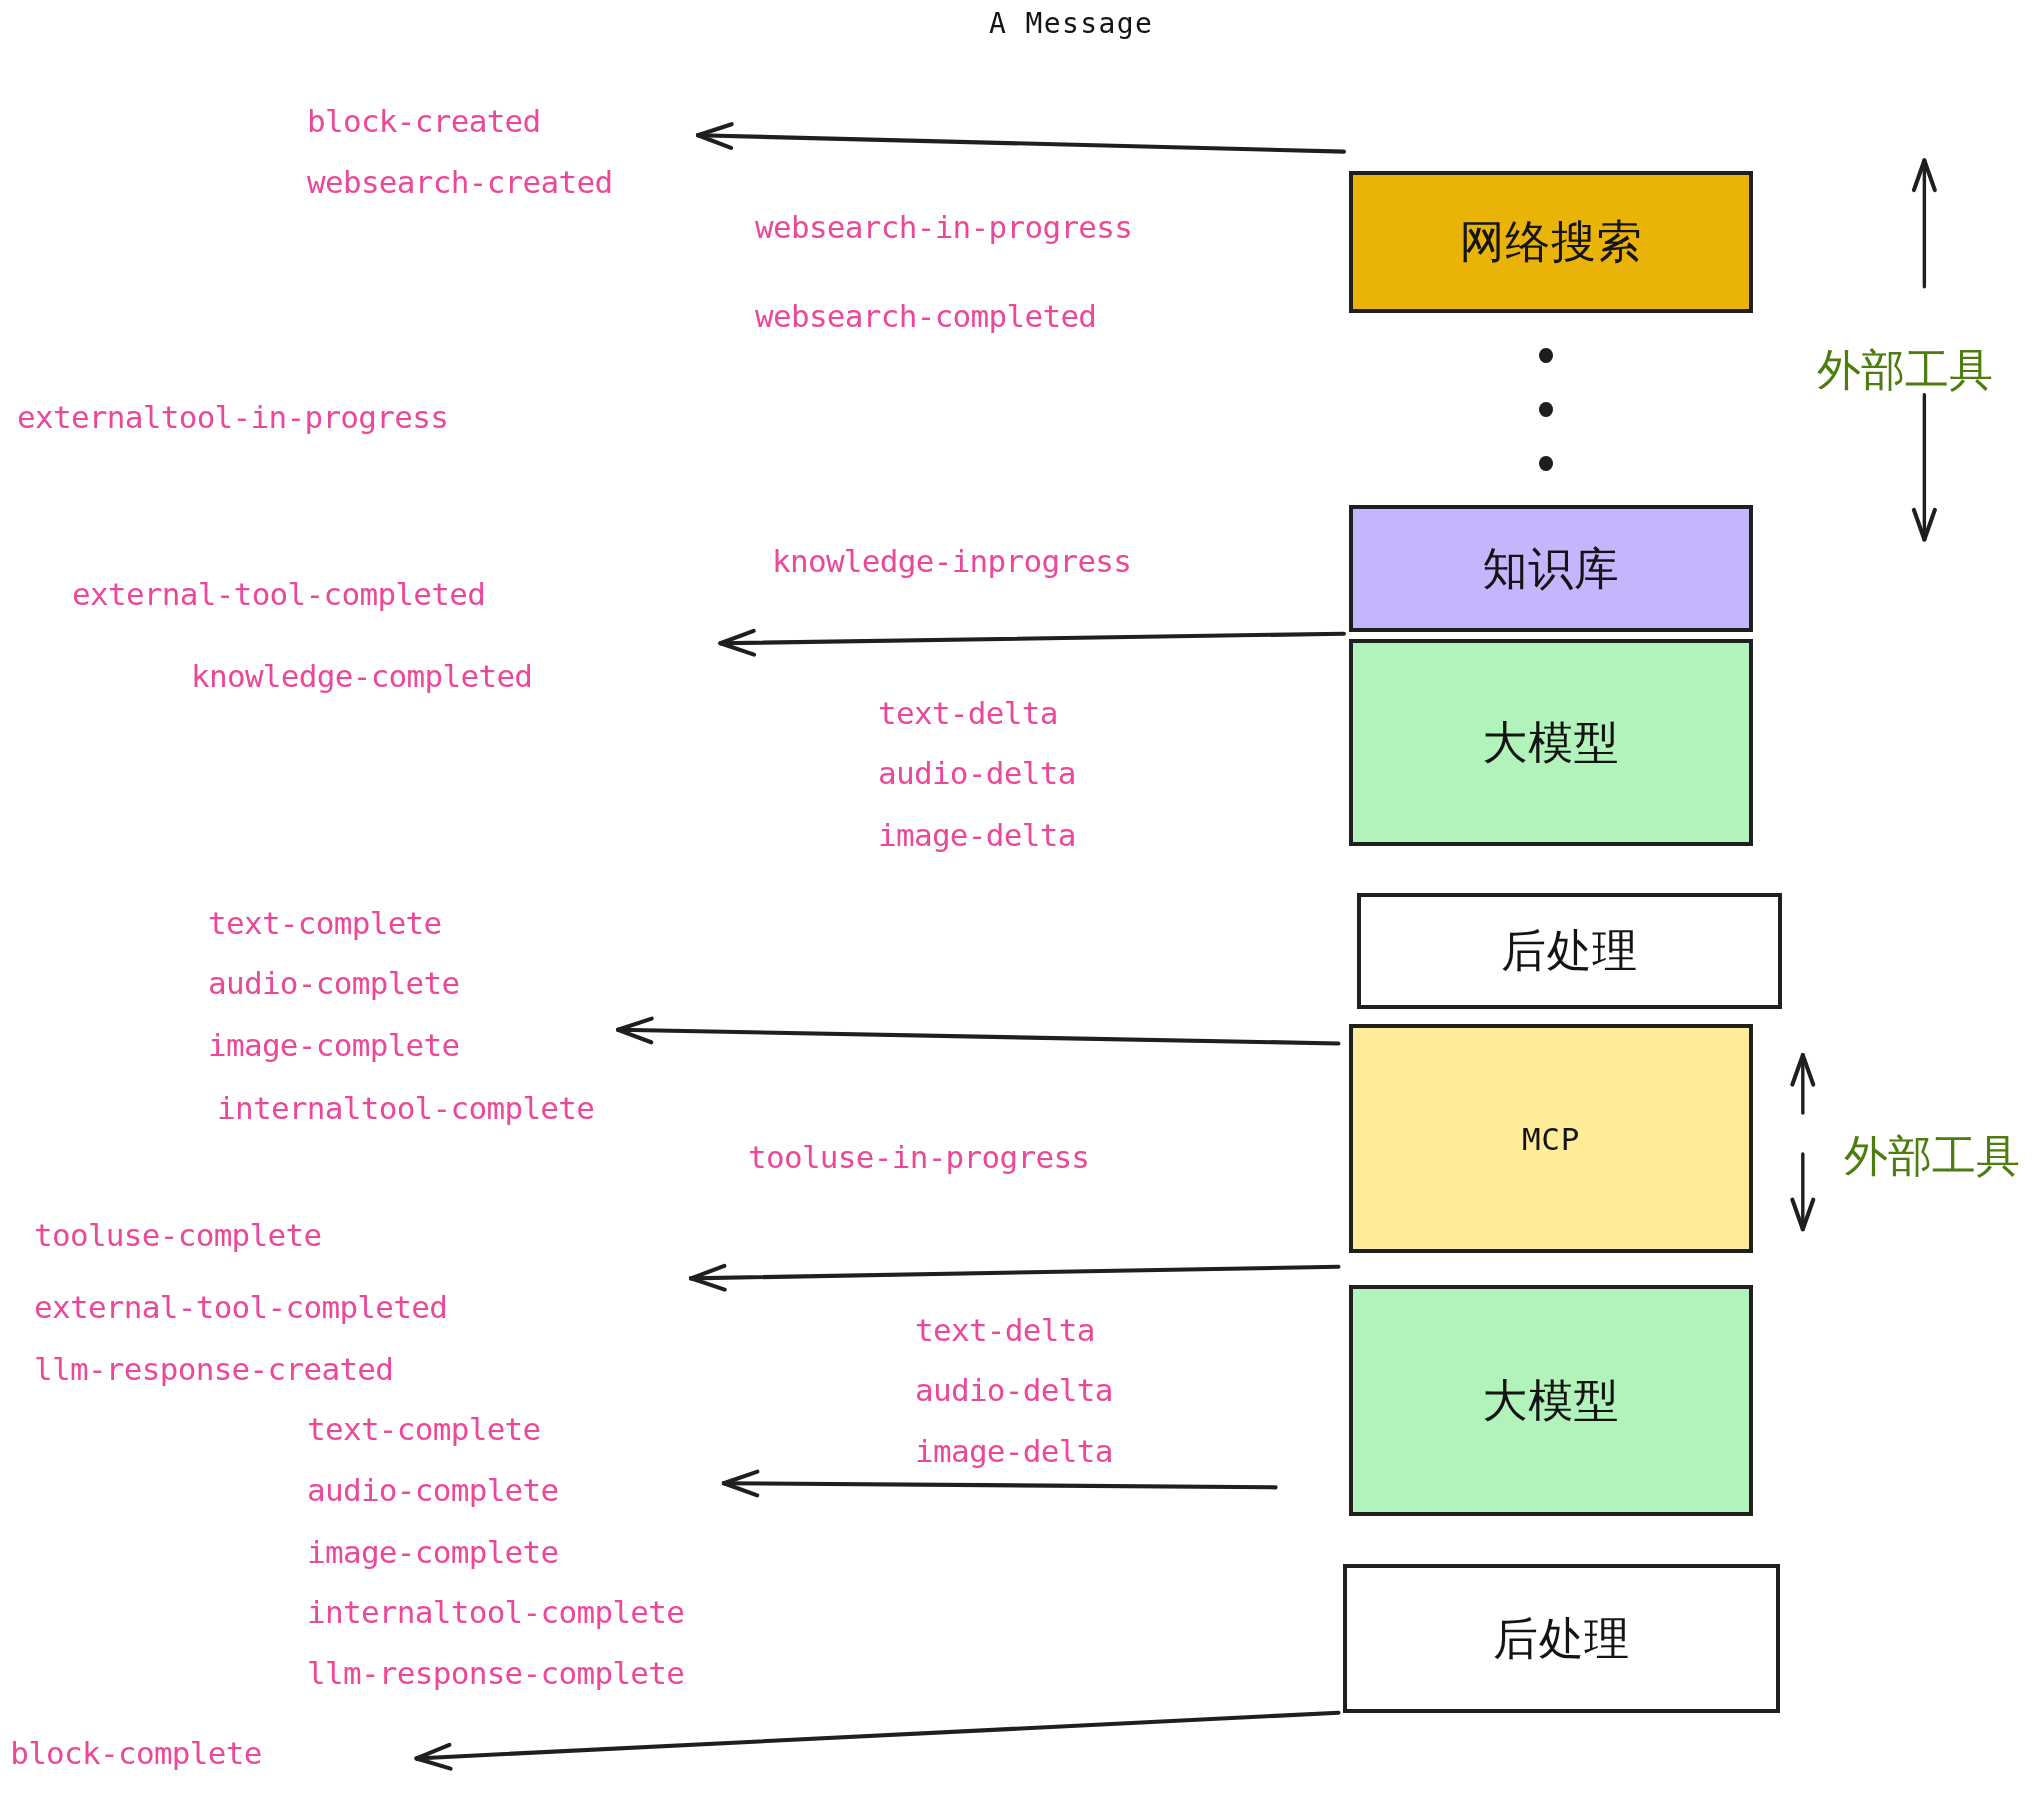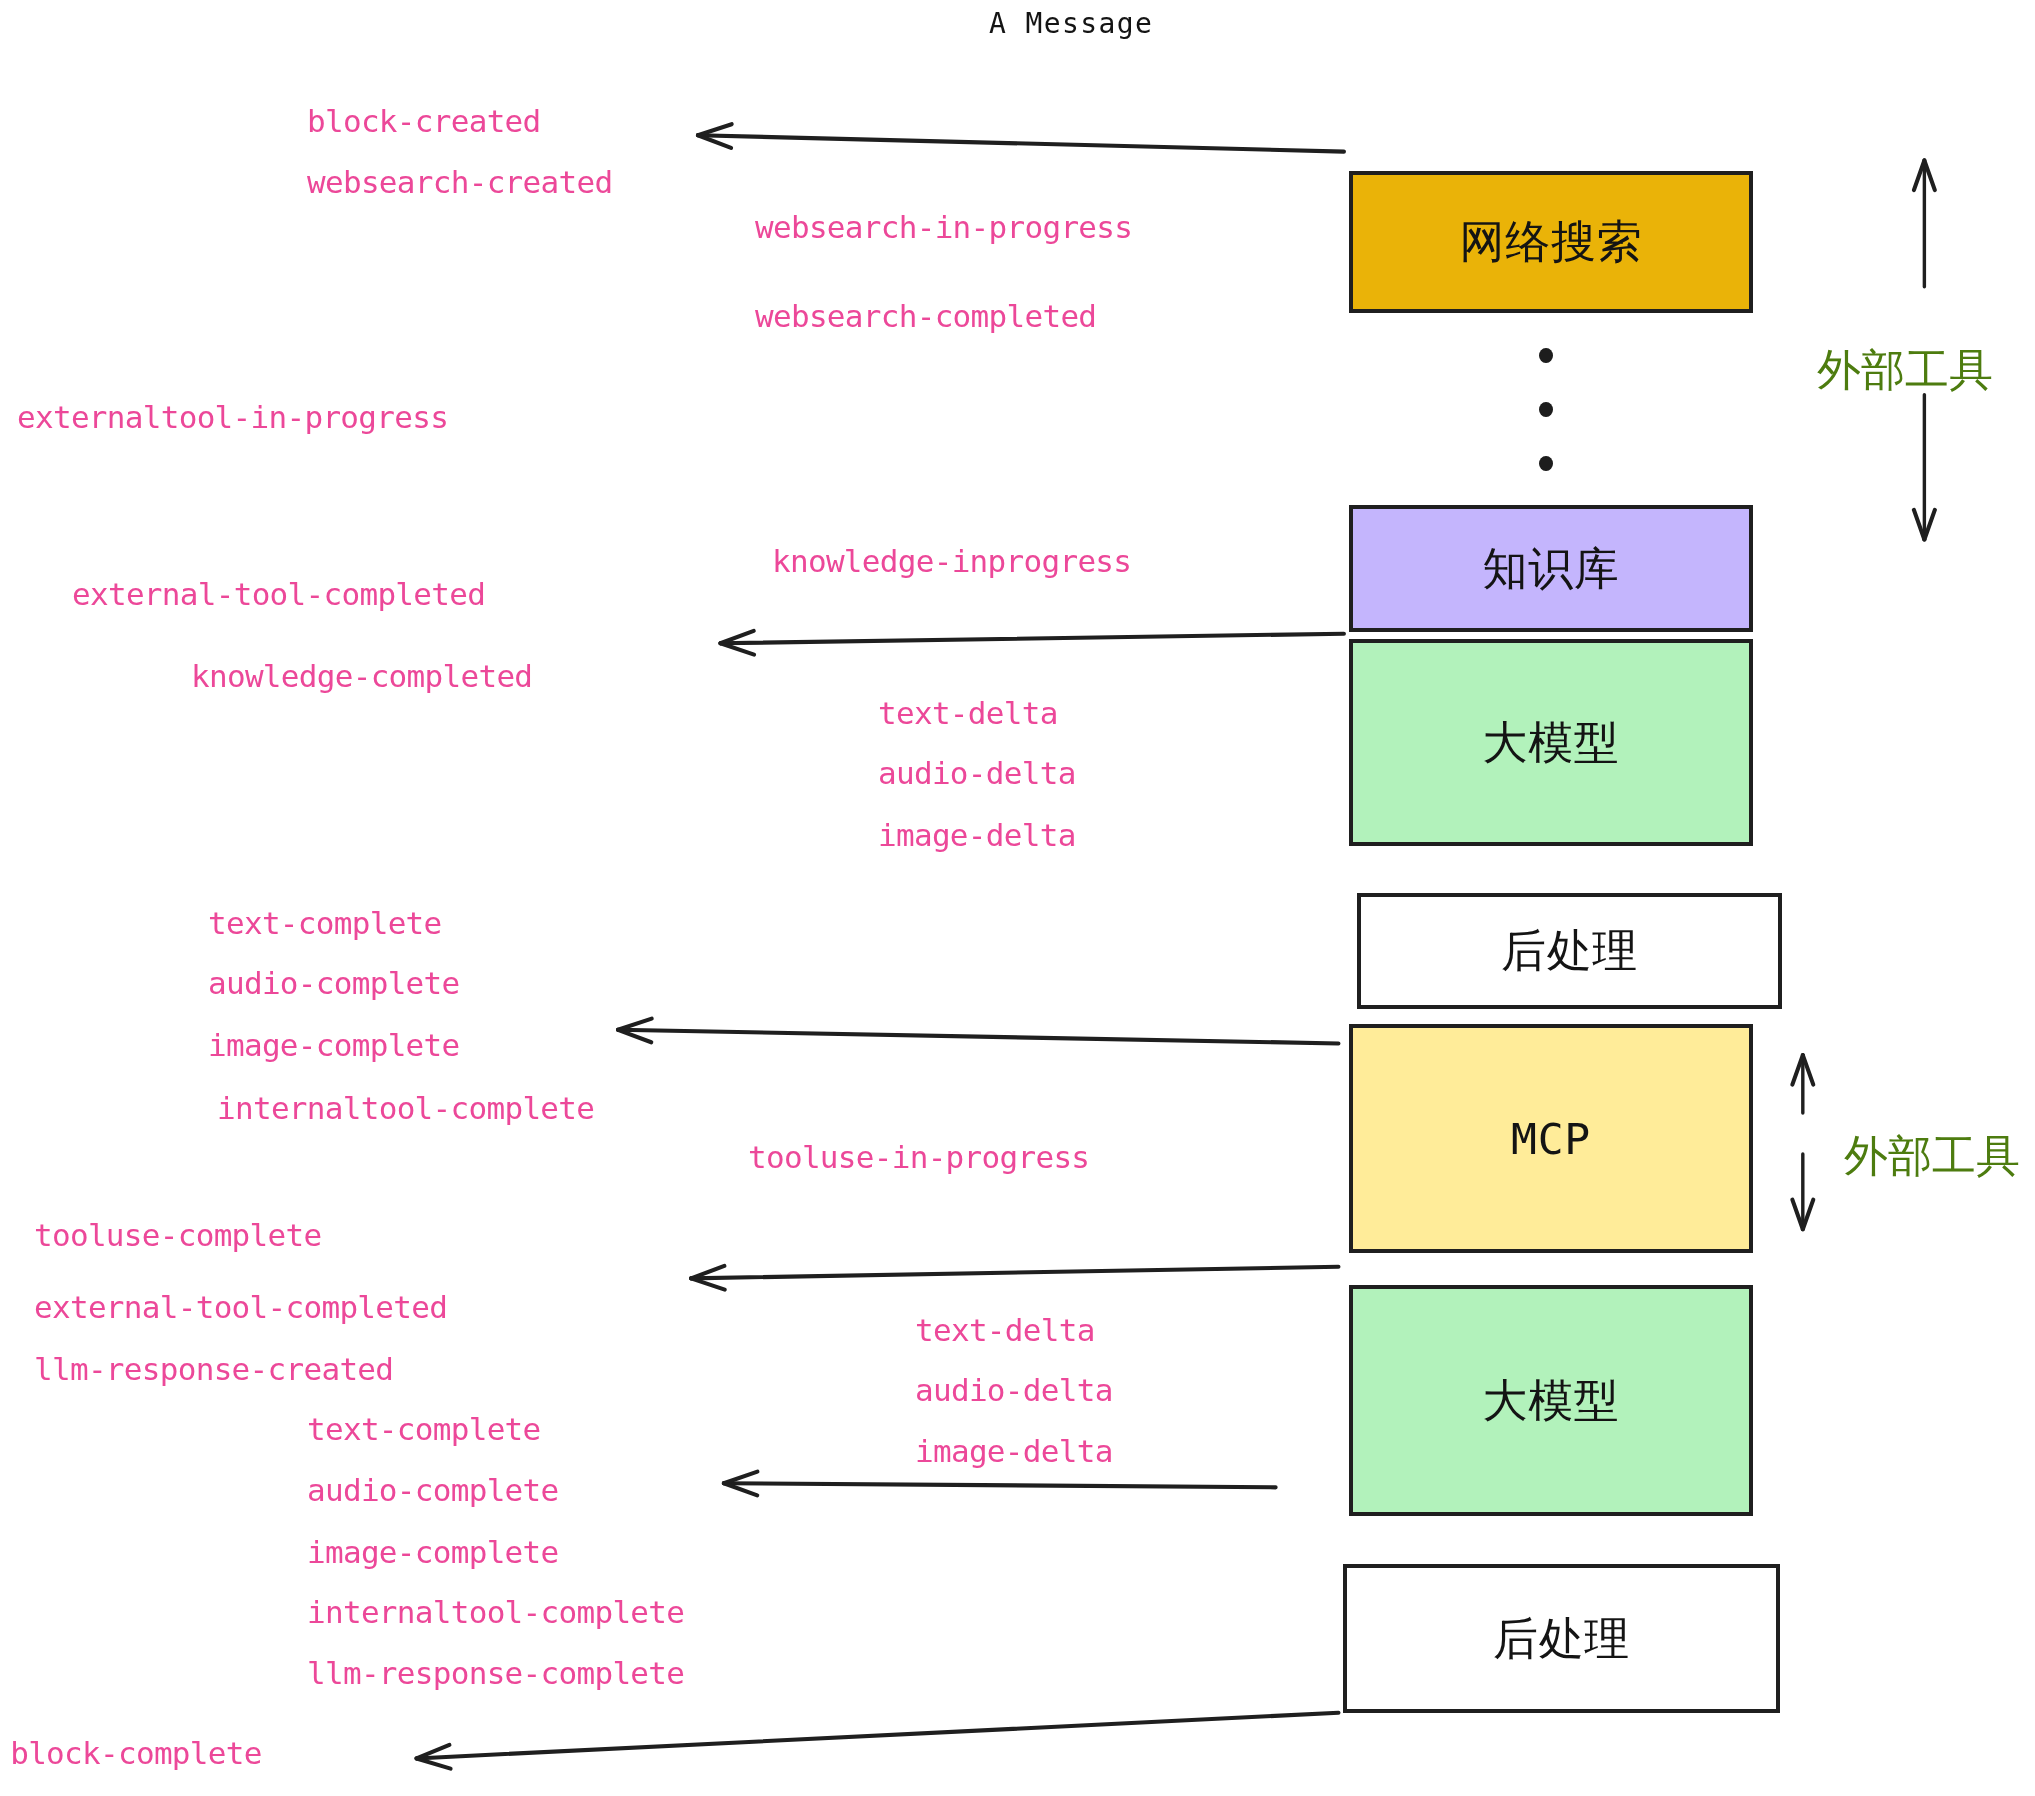--- a/index.html
+++ b/index.html
@@ -41,21 +41,21 @@
   }
   .node .node-label {
     font-family: "DejaVu Sans", sans-serif;
     font-size: 45px;
     color: #141414;
     white-space: nowrap;
     letter-spacing: 0.7px;
   }
   .node.mono .node-label {
     font-family: "DejaVu Sans Mono", monospace;
-    font-size: 43px;
+    font-size: 31px;
   }
   .side-label {
     position: absolute;
     font-family: "DejaVu Sans", sans-serif;
     font-size: 44px;
     color: #4d7c0f;
     white-space: nowrap;
   }
   .dots {
     position: absolute;

